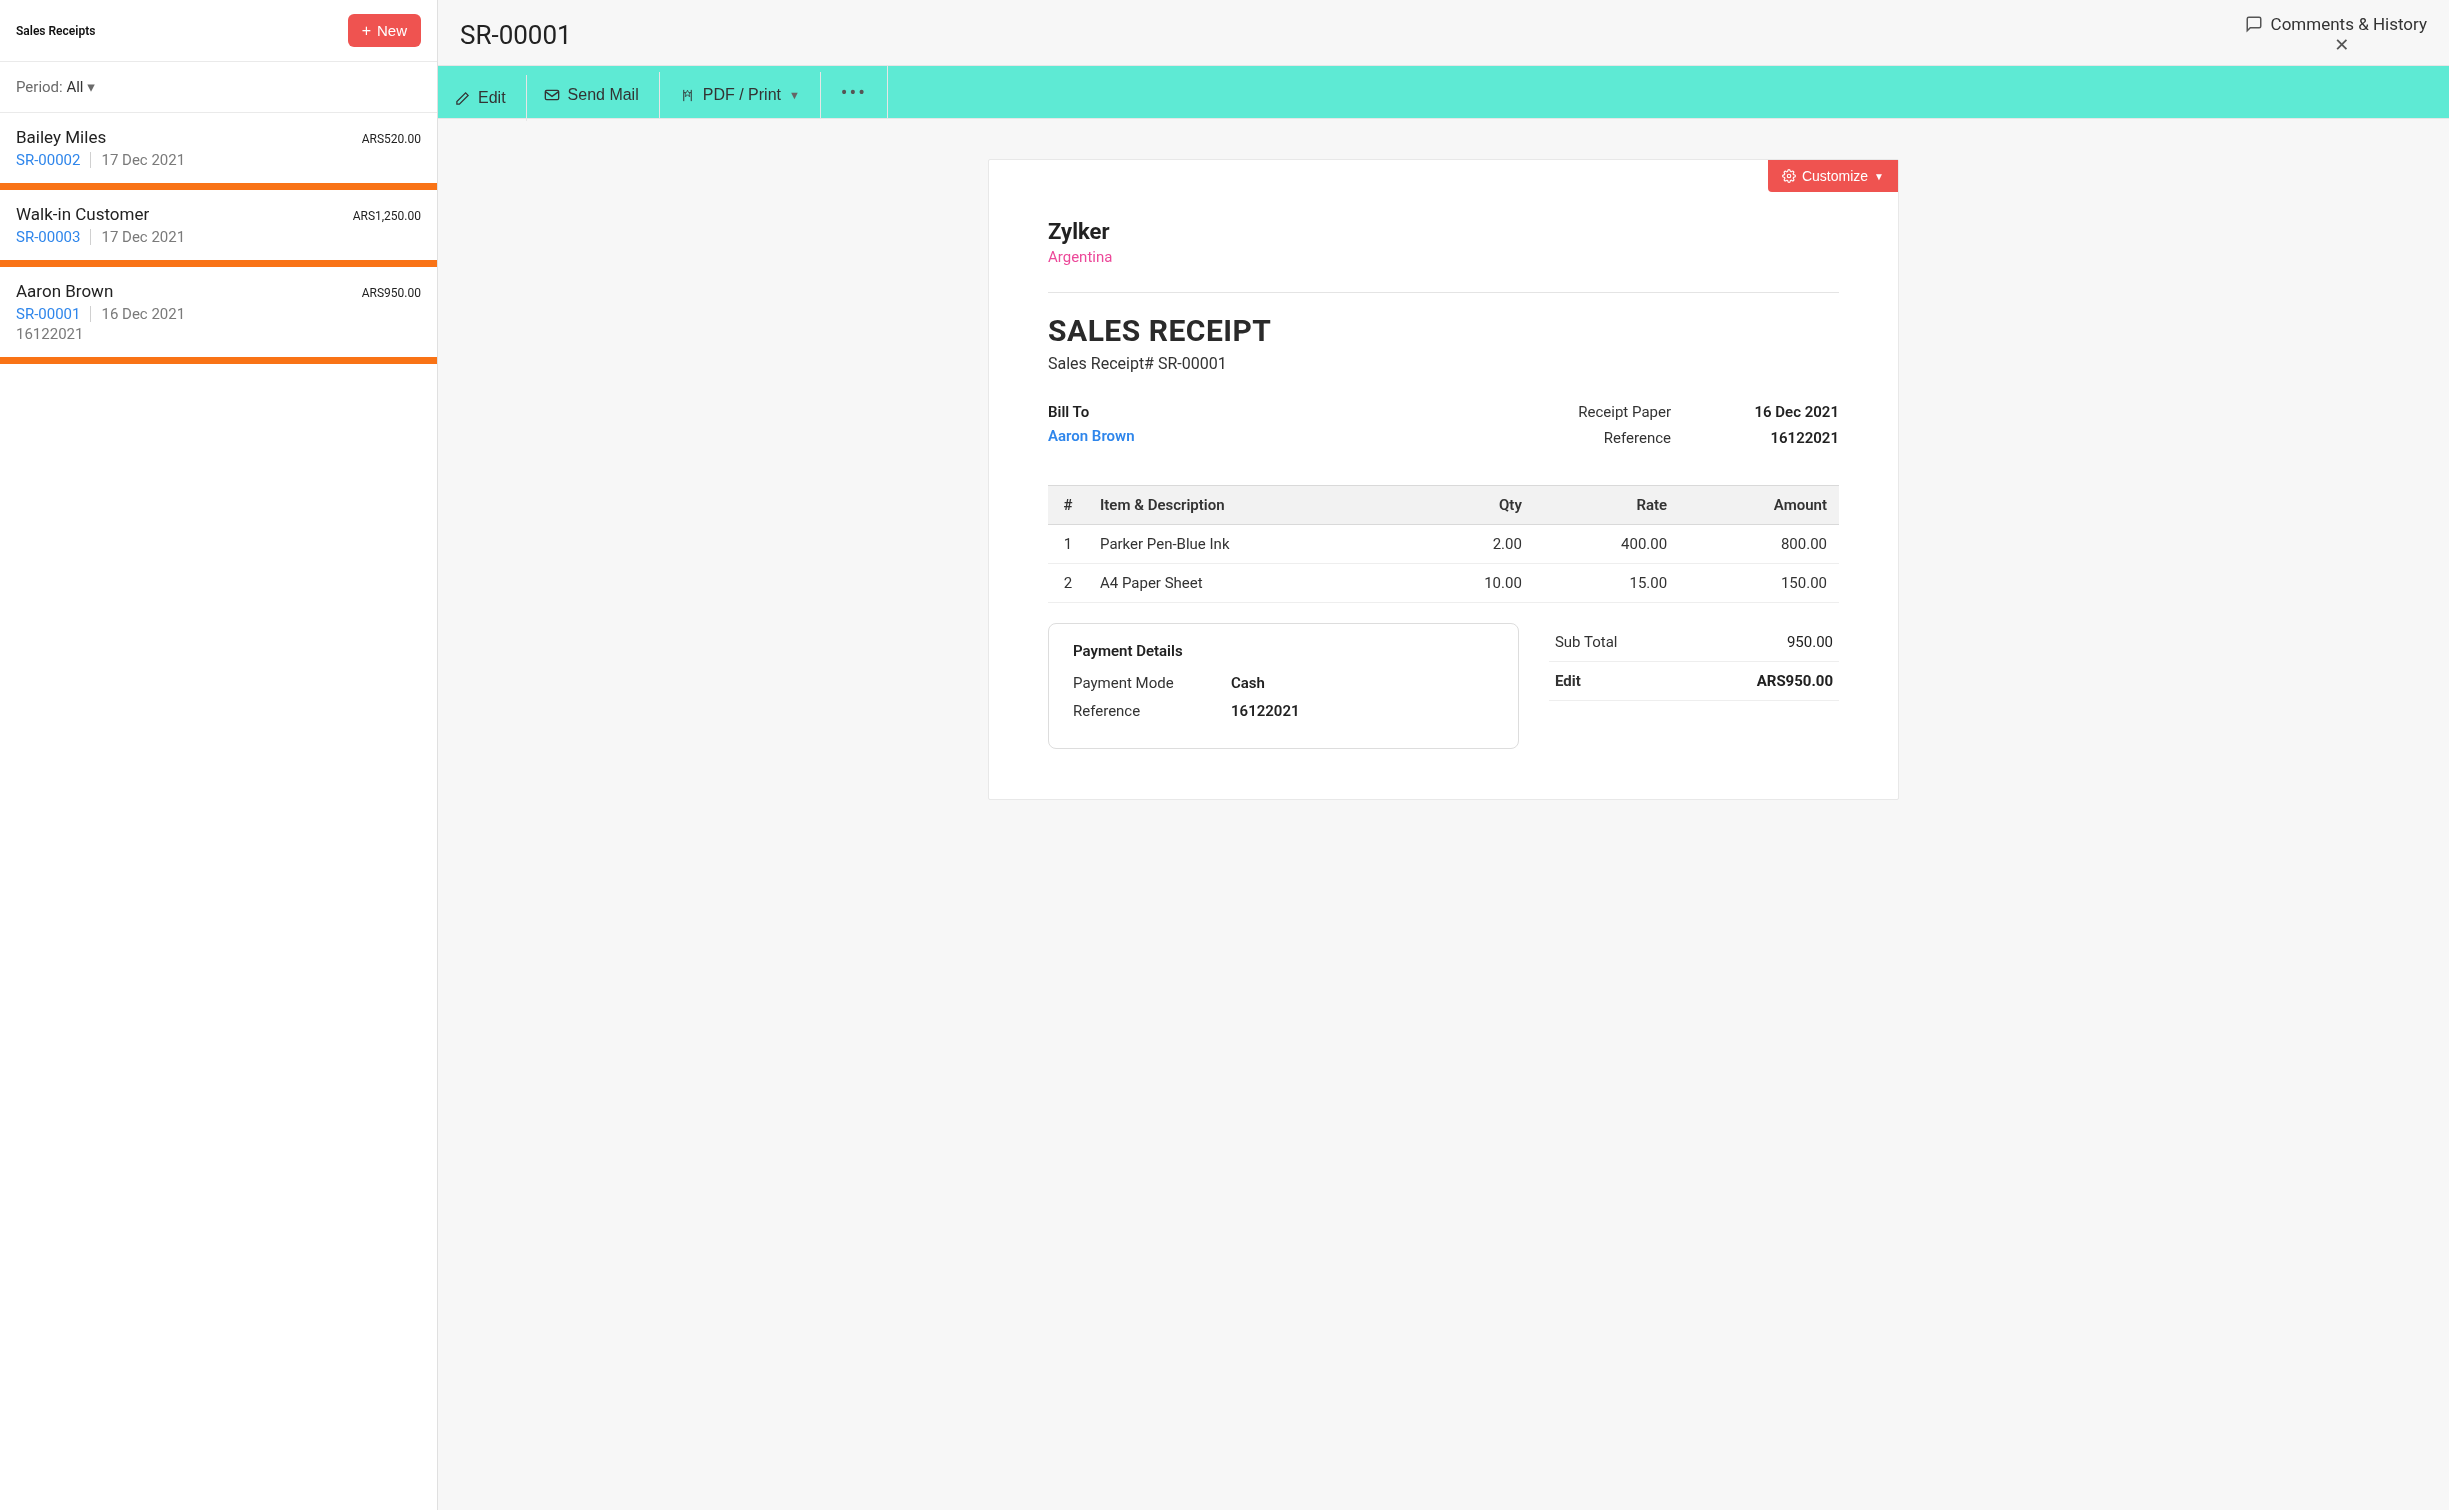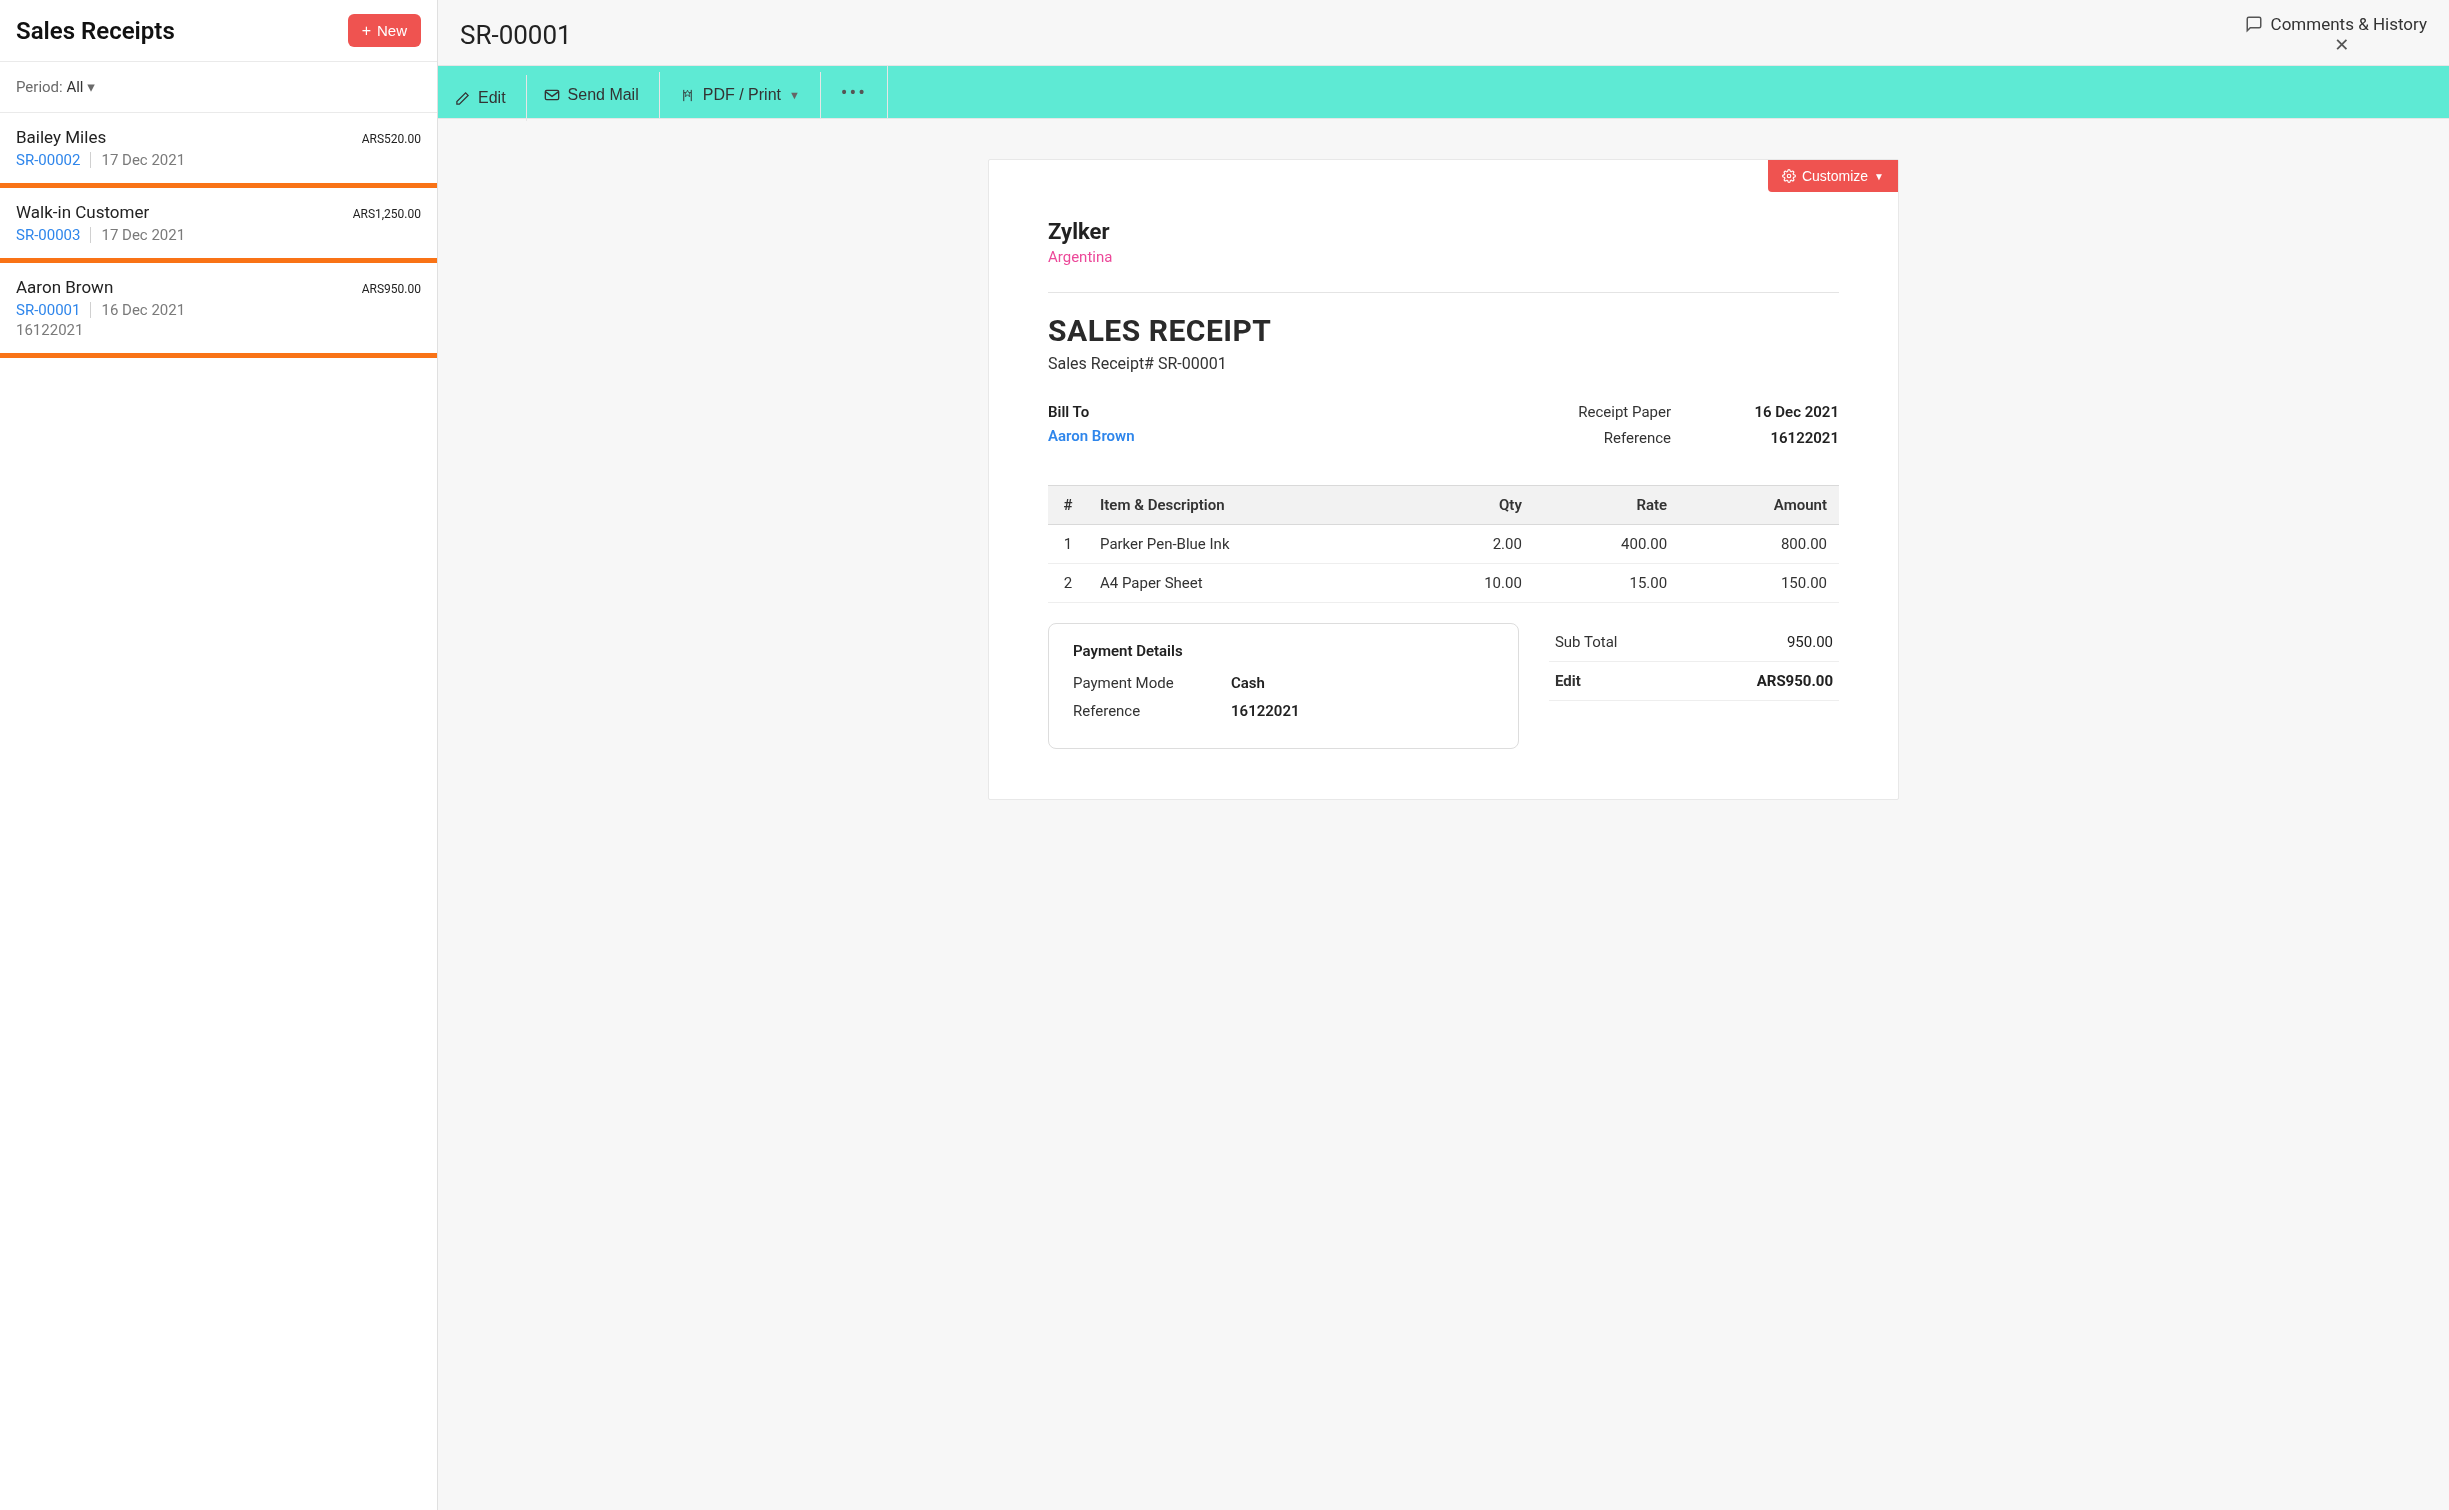--- a/index.html
+++ b/index.html
@@ -23,21 +23,21 @@
     flex-direction: column;
   }
   .list-header {
     display: flex;
     justify-content: space-between;
     align-items: center;
     padding: 14px 16px;
     border-bottom: 1px solid #eaeaea;
   }
   .list-header h1 {
-    font-size: 24px;
+    font-size: 12px;
     font-weight: 600;
     color: #111;
   }
   .btn-new {
     background: #ef5350;
     color: #fff;
     border: none;
     border-radius: 6px;
     padding: 8px 14px;
     font-size: 15px;
@@ -51,21 +51,21 @@
     padding: 16px;
     border-bottom: 1px solid #eaeaea;
     color: #6b6b6b;
     font-size: 15px;
     cursor: pointer;
   }
   .period-bar .period-val { color: #333; }
   .receipts-list { }
   .receipt-row {
     padding: 14px 16px;
-    border-bottom: 5px solid #f97316;
+    border-bottom: 7px solid #f97316;
     cursor: pointer;
   }
   .receipt-row .row-top {
     display: flex;
     justify-content: space-between;
     align-items: baseline;
   }
   .receipt-row .cust { font-size: 17px; color: #222; }
   .receipt-row .amt { font-size: 12px; color: #222; }
   .receipt-row .row-sub {

